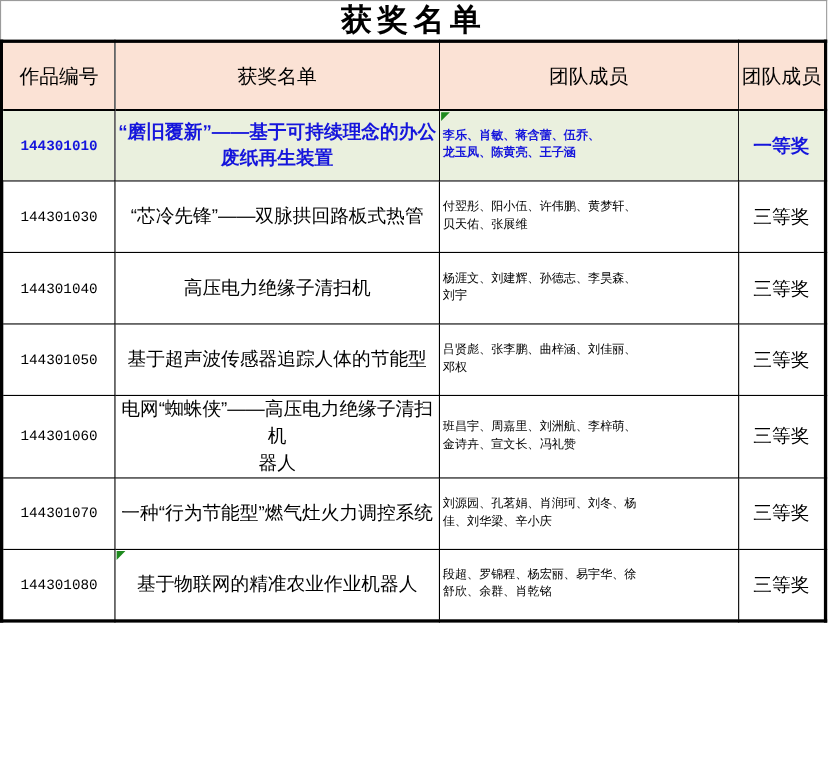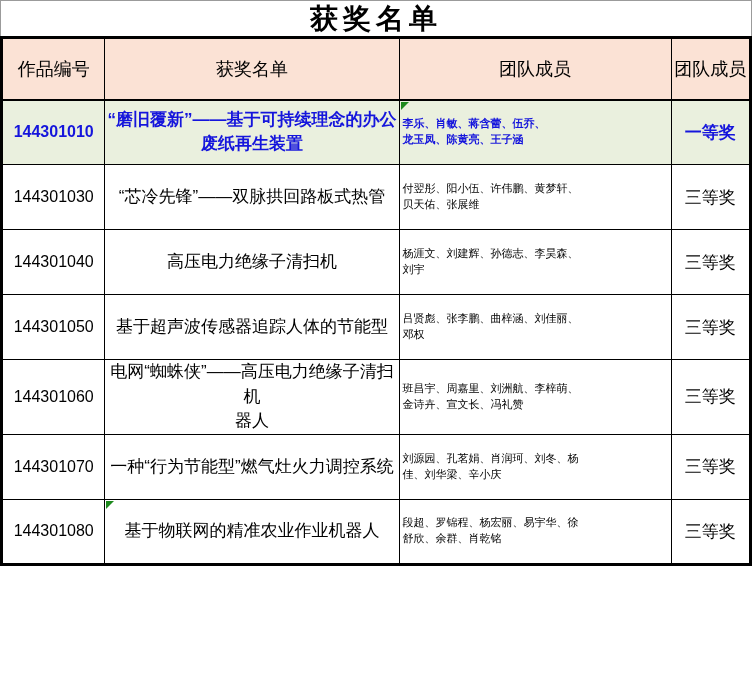--- a/index.html
+++ b/index.html
@@ -41,22 +41,22 @@
   }
   thead th{
     background:var(--header-bg);
     height:62px;
     font-size:18px;font-weight:normal;text-align:center;
     border-bottom:2px solid var(--border);
   }
   tbody tr{height:65px;}
   td.id-cell{
     text-align:center;
-    font-family:Liberation Sans, sans-serif;
-    font-size:16px;
+    font-family:Liberation Mono, monospace;
+    font-size:13px;
   }
   td.name-cell{
     text-align:center;font-size:17px;line-height:1.45;
     white-space:pre-line;padding:0 2px;
   }
   td.members-cell{
     text-align:left;font-size:11px;line-height:1.45;
     white-space:pre-line;padding:2px 3px;
   }
   td.award-cell{text-align:center;font-size:17px;}

